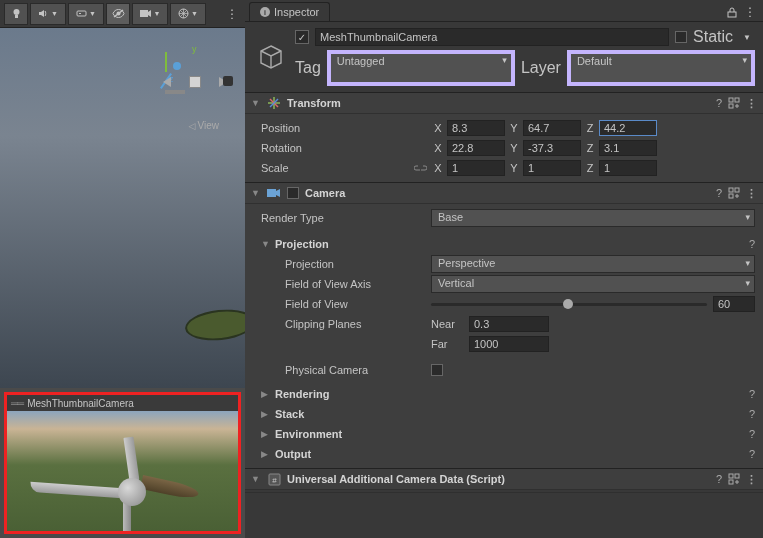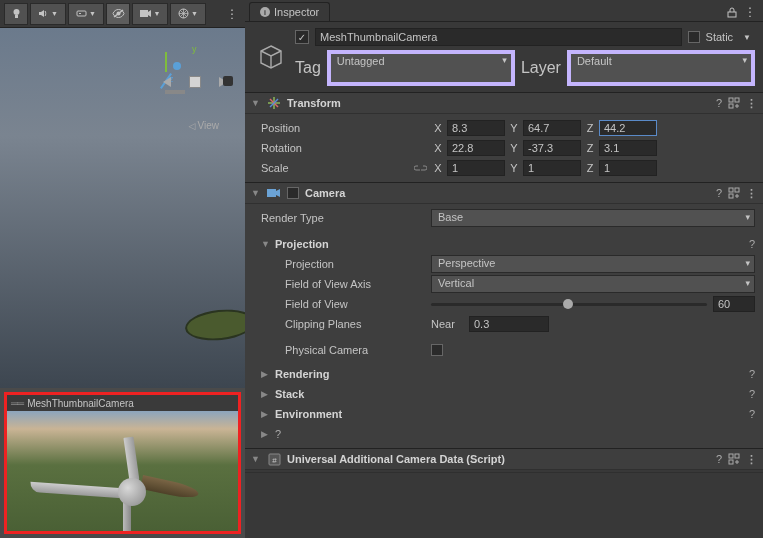--- a/index.html
+++ b/index.html
@@ -43,21 +43,21 @@
 .tab-bar-spacer { flex:1; }
 .tab-bar-btn { width: 18px; height: 18px; display: flex; align-items: center; justify-content: center; color: #c4c4c4; cursor: pointer; font-size: 12px; }
 .header-row { padding: 6px 8px; display: flex; align-items: center; gap: 6px; }
 .cube-icon-box { width: 36px; height: 36px; display: flex; align-items: center; justify-content: center; }
 .header-main { flex: 1; }
 .name-row { display: flex; align-items: center; gap: 6px; }
 .checkbox { width: 14px; height: 14px; background: #2a2a2a; border: 1px solid #666; display: inline-flex; align-items: center; justify-content: center; cursor: pointer; font-size: 10px; color: #c4c4c4; }
 .checkbox.sm { width: 12px; height: 12px; }
 .text-input { background: #2a2a2a; border: 1px solid #222; color: #c4c4c4; padding: 2px 4px; font-size: 11px; height: 18px; }
 .name-input { flex: 1; }
-.static-label { font-size: 11px; color: #c4c4c4; }
+.static-label { font-size: 16px; color: #c4c4c4; }
 .dropdown-arrow { color: #c4c4c4; font-size: 8px; cursor: pointer; padding: 0 4px; }
 .tag-layer-row { display: flex; align-items: center; gap: 6px; margin-top: 4px; }
 .sub-label { font-size: 16px; color: #c4c4c4; width: auto; }
 .dropdown { background: #515151; border: 4px solid #c4b5fd; color: #c4c4c4; padding: 1px 18px 1px 6px; font-size: 11px; height: 36px; position: relative; flex: 1; cursor: pointer; }
 .dropdown::after { content: "▾"; position: absolute; right: 4px; top: 1px; font-size: 9px; }
 .component-header { background: #3e3e3e; height: 22px; display: flex; align-items: center; padding: 0 6px; gap: 6px; border-top: 1px solid #222; border-bottom: 1px solid #303030; }
 .foldout { color: #888; font-size: 9px; cursor: pointer; width: 10px; }
 .comp-icon { width: 14px; height: 14px; display: inline-flex; align-items: center; justify-content: center; }
 .comp-title { flex: 1; font-weight: bold; color: #d4d4d4; font-size: 11px; }
 .comp-help { font-size: 11px; color: #aaa; cursor: pointer; }
@@ -320,20 +320,25 @@
           <div class="slider-thumb"></div>
         </div>
         <input class="slider-val" value="60" style="">
       </div>
     </div>
     <div class="prop-row">
       <div class="prop-label indent2">Clipping Planes</div>
       <span class="near-label">Near</span>
       <input class="xyz-input" style="width: 80px;" value="0.3">
     </div>
+    <div class="prop-row">
+      <div class="prop-label indent2"></div>
+      <span class="near-label">Far</span>
+      <input class="xyz-input" style="width: 80px;" value="1000">
+    </div>
     <div style="height:6px"></div>
     <div class="prop-row">
       <div class="prop-label indent2">Physical Camera</div>
       <span class="checkbox sm"></span>
     </div>
     <div style="height:4px"></div>
     <div class="section-fold-row">
       <span class="foldout">▶</span>
       <span class="section-fold-title">Rendering</span>
       <span class="comp-help">?</span>
@@ -343,20 +348,21 @@
       <span class="section-fold-title">Stack</span>
       <span class="comp-help">?</span>
     </div>
     <div class="section-fold-row">
       <span class="foldout">▶</span>
       <span class="section-fold-title">Environment</span>
       <span class="comp-help">?</span>
     </div>
     <div class="section-fold-row">
       <span class="foldout">▶</span>
+      <span class="section-fold-title">Output</span>
       <span class="comp-help">?</span>
     </div>
   </div>
 
   <div class="component-header">
     <span class="foldout">▼</span>
     <span class="comp-icon">
         <svg width="13" height="13" viewBox="0 0 13 13">
           <rect x="1" y="1" width="11" height="11" rx="1" fill="#555" stroke="#888"></rect>
           <text x="6.5" y="9.5" font-size="8" fill="#c4c4c4" text-anchor="middle">#</text>

